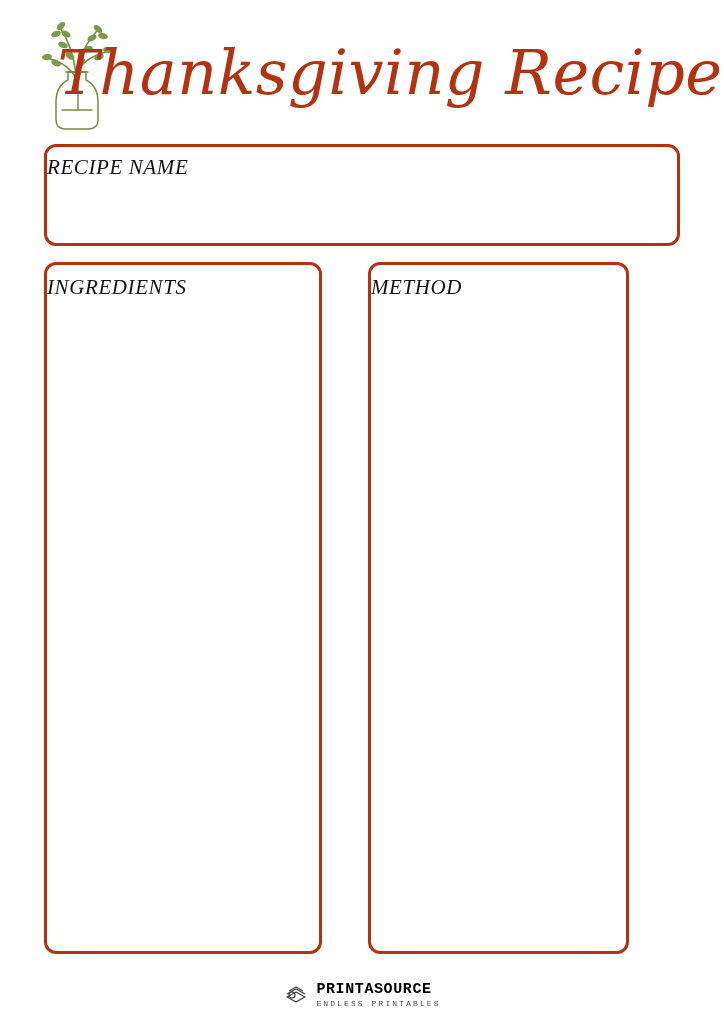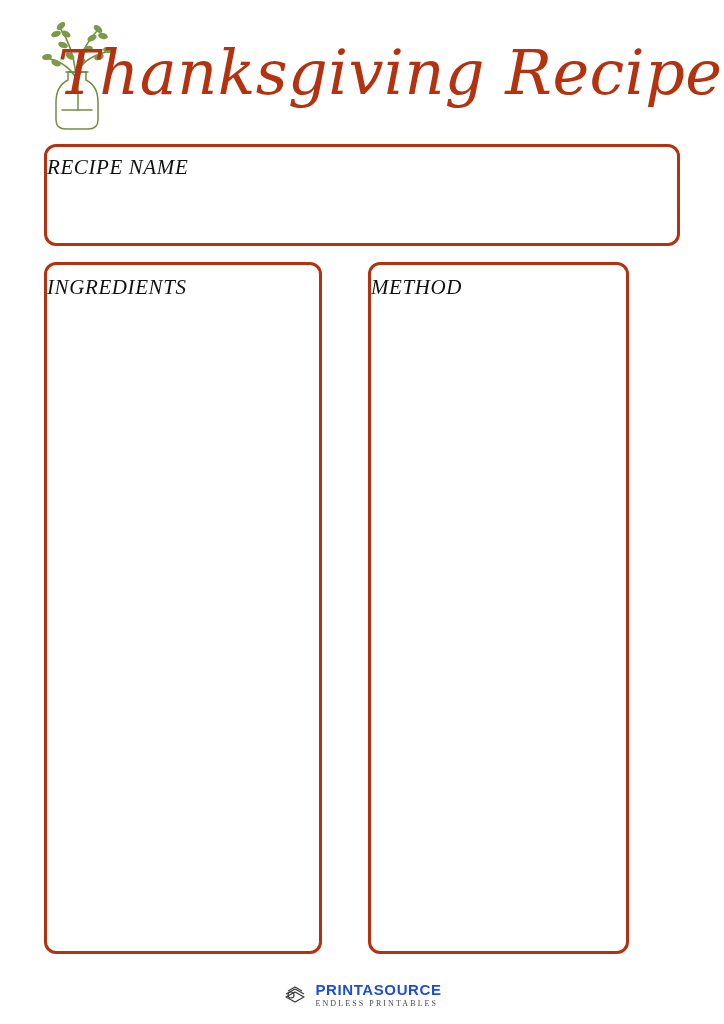--- a/index.html
+++ b/index.html
@@ -150,28 +150,28 @@
     width: 26px;
     height: 26px;
     flex: none;
   }
   .footer-text {
     display: flex;
     flex-direction: column;
     line-height: 1;
   }
   .footer-name {
-    font-family: Liberation Sans, sans-serif;
+    font-family: Liberation Mono, monospace;
     font-size: 15px;
     font-weight: bold;
     letter-spacing: 0.6px;
-    color: #1d4ed8;
+    color: #000000;
   }
   .footer-tag {
-    font-family: Liberation Serif, serif;
+    font-family: Liberation Mono, monospace;
     font-size: 8px;
     letter-spacing: 2.1px;
     color: #4a4a4a;
     margin-top: 3px;
   }
 </style>
 </head>
 <body>
 
 <div class="page">

